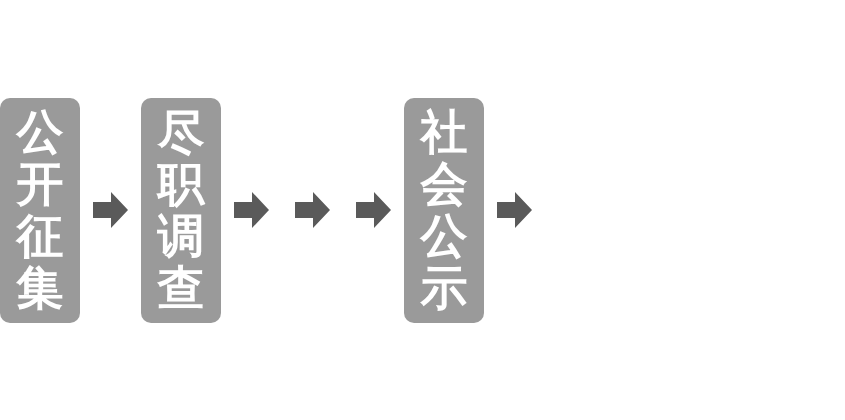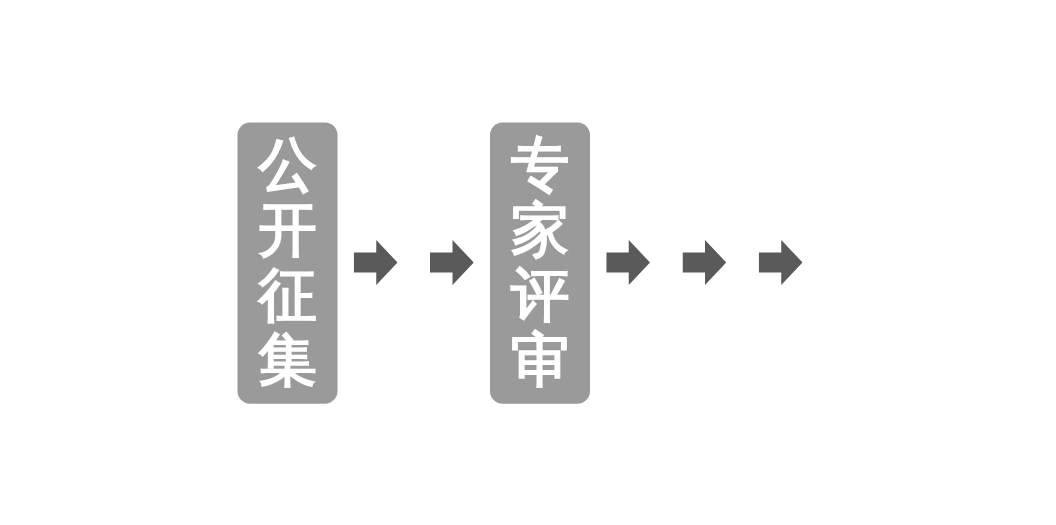--- a/index.html
+++ b/index.html
@@ -24,21 +24,21 @@
 
   .flow-row {
     position: absolute;
     left: 0;
     top: 0;
     width: 845px;
     height: 420px;
     display: flex;
     flex-direction: row;
     align-items: center;
-    justify-content: center;
+    justify-content: flex-start;
   }
 
   
   .stage {
     width: 80px;
     height: 225px;
     background: #9a9a9a;
     border-radius: 10px;
     display: flex;
     flex-direction: column;
@@ -89,30 +89,23 @@
       <span class="stage-label">公开
 征集</span>
     </div>
 
     <div class="connector">
       <svg class="arrow-icon" viewBox="0 0 35 36" aria-hidden="true">
         <path d="M0 10 L18 10 L18 0 L35 18 L18 36 L18 26 L0 26 Z" fill="#5a5a5a"></path>
       </svg>
     </div>
 
-
-    <div class="connector">
-      <svg class="arrow-icon" viewBox="0 0 35 36" aria-hidden="true">
-        <path d="M0 10 L18 10 L18 0 L35 18 L18 36 L18 26 L0 26 Z" fill="#5a5a5a"></path>
-      </svg>
-    </div>
-
     <div class="stage">
-      <span class="stage-label">专家
-评审</span>
+      <span class="stage-label">尽职
+调查</span>
     </div>
 
     <div class="connector">
       <svg class="arrow-icon" viewBox="0 0 35 36" aria-hidden="true">
         <path d="M0 10 L18 10 L18 0 L35 18 L18 36 L18 26 L0 26 Z" fill="#5a5a5a"></path>
       </svg>
     </div>
 
 
     <div class="connector">
@@ -121,15 +114,26 @@
       </svg>
     </div>
 
 
     <div class="connector">
       <svg class="arrow-icon" viewBox="0 0 35 36" aria-hidden="true">
         <path d="M0 10 L18 10 L18 0 L35 18 L18 36 L18 26 L0 26 Z" fill="#5a5a5a"></path>
       </svg>
     </div>
 
+    <div class="stage">
+      <span class="stage-label">社会
+公示</span>
+    </div>
+
+    <div class="connector">
+      <svg class="arrow-icon" viewBox="0 0 35 36" aria-hidden="true">
+        <path d="M0 10 L18 10 L18 0 L35 18 L18 36 L18 26 L0 26 Z" fill="#5a5a5a"></path>
+      </svg>
+    </div>
+
 
   </div>
 </div>
 
 </body></html>

